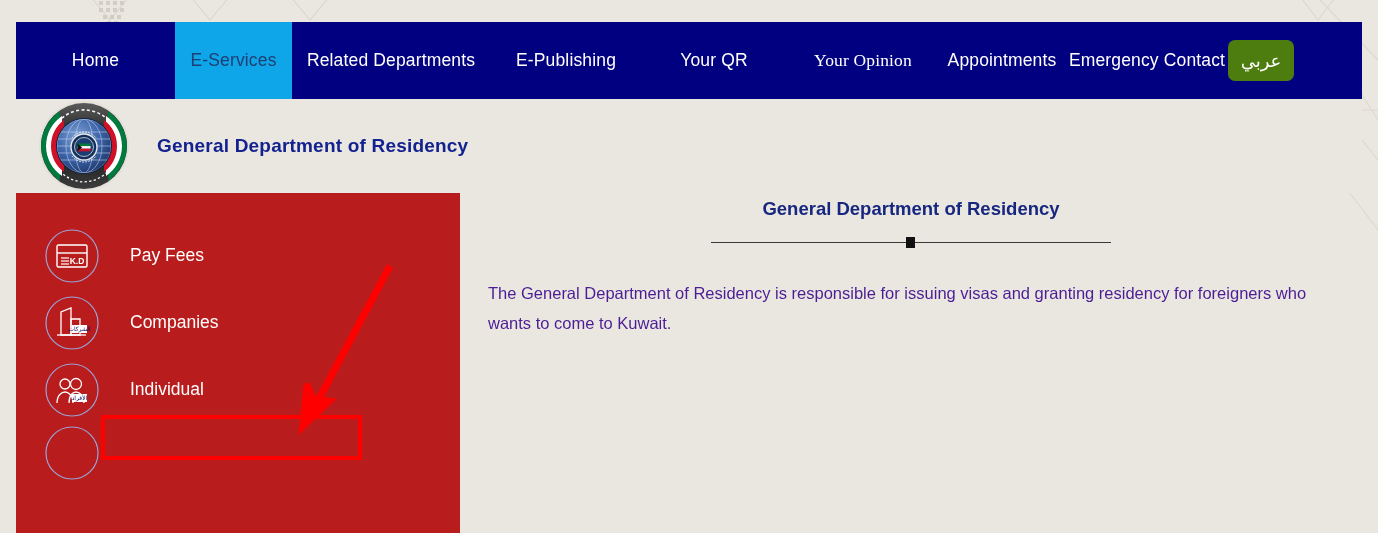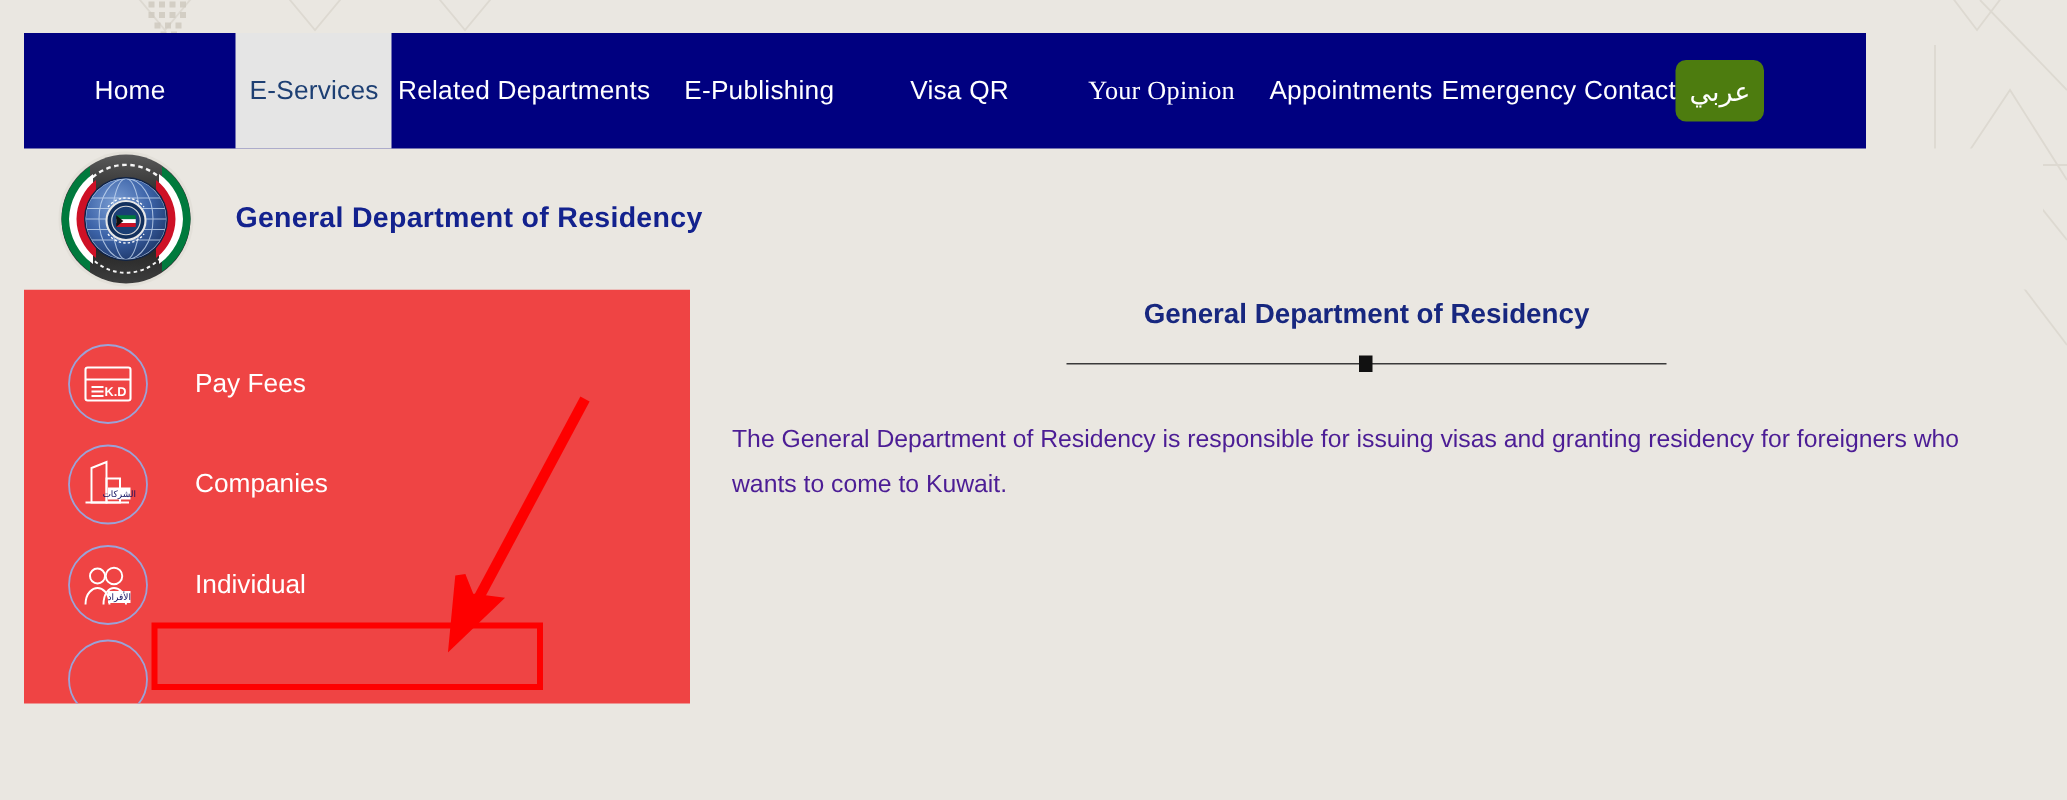--- a/index.html
+++ b/index.html
@@ -21,41 +21,41 @@
     inset: 0;
     z-index: 0;
     pointer-events: none;
   }
 
   
   #topnav {
     position: absolute;
     left: 16px;
     top: 22px;
-    width: 1228px;
+    width: 1346px;
     height: 77px;
     background: #000080;
     z-index: 5;
     display: flex;
     align-items: center;
   }
   .nav-item {
     display: flex;
     align-items: center;
     justify-content: center;
     color: #ffffff;
     font-size: 17.5px;
     letter-spacing: .15px;
     white-space: nowrap;
     cursor: pointer;
     height: 100%;
   }
   .nav-item.home      { width: 159px; }
   .nav-item.active {
-    background: #e5e5e5;
+    background: #0ea5e9;
     color: #1d3f73;
     width: 117px;
   }
   .nav-item.reldept   { width: 198px; }
   .nav-item.epub      { width: 132px; padding-left: 10px; }
   .nav-item.scanqr    { width: 128px; padding-left: 18px; }
   .nav-item.opinion   { width: 130px; padding-left: 20px; font-family: Liberation Serif, serif; }
   .nav-item.emergency { width: 158px; padding-left: 6px; }
   .nav-item.appoint   { width: 120px; padding-left: 14px; }
 
@@ -102,22 +102,22 @@
     font-weight: bold;
     letter-spacing: .2px;
   }
 
   
   #sidebar {
     position: absolute;
     left: 16px;
     top: 193px;
     width: 444px;
-    height: 276px;
-    background: #ef4444;
+    height: 340px;
+    background: #b91c1c;
     z-index: 3;
     overflow: hidden;
   }
   .side-entry {
     display: flex;
     align-items: center;
     height: 67px;
     cursor: pointer;
   }
   .side-entry.first { margin-top: 29px; }
@@ -261,21 +261,21 @@
     <rect x="107" y="21" width="4" height="5"></rect>
       <rect x="114" y="21" width="4" height="5"></rect>
   </g>
 </svg>
 
 <div id="topnav">
   <div class="nav-item home">Home</div>
   <div class="nav-item active">E-Services</div>
   <div class="nav-item reldept">Related Departments</div>
   <div class="nav-item epub">E-Publishing</div>
-  <div class="nav-item scanqr">Visa QR</div>
+  <div class="nav-item scanqr">Your QR</div>
   <div class="nav-item opinion">Your Opinion</div>
   <div class="nav-item appoint">Appointments</div>
   <div class="nav-item emergency">Emergency Contact</div>
   <div id="nav-spacer"></div>
   <div id="lang-button">عربي</div>
 </div>
 
 <div id="brand">
   <div id="logo-wrap">
     <svg viewBox="0 0 92 92" width="92" height="92">

